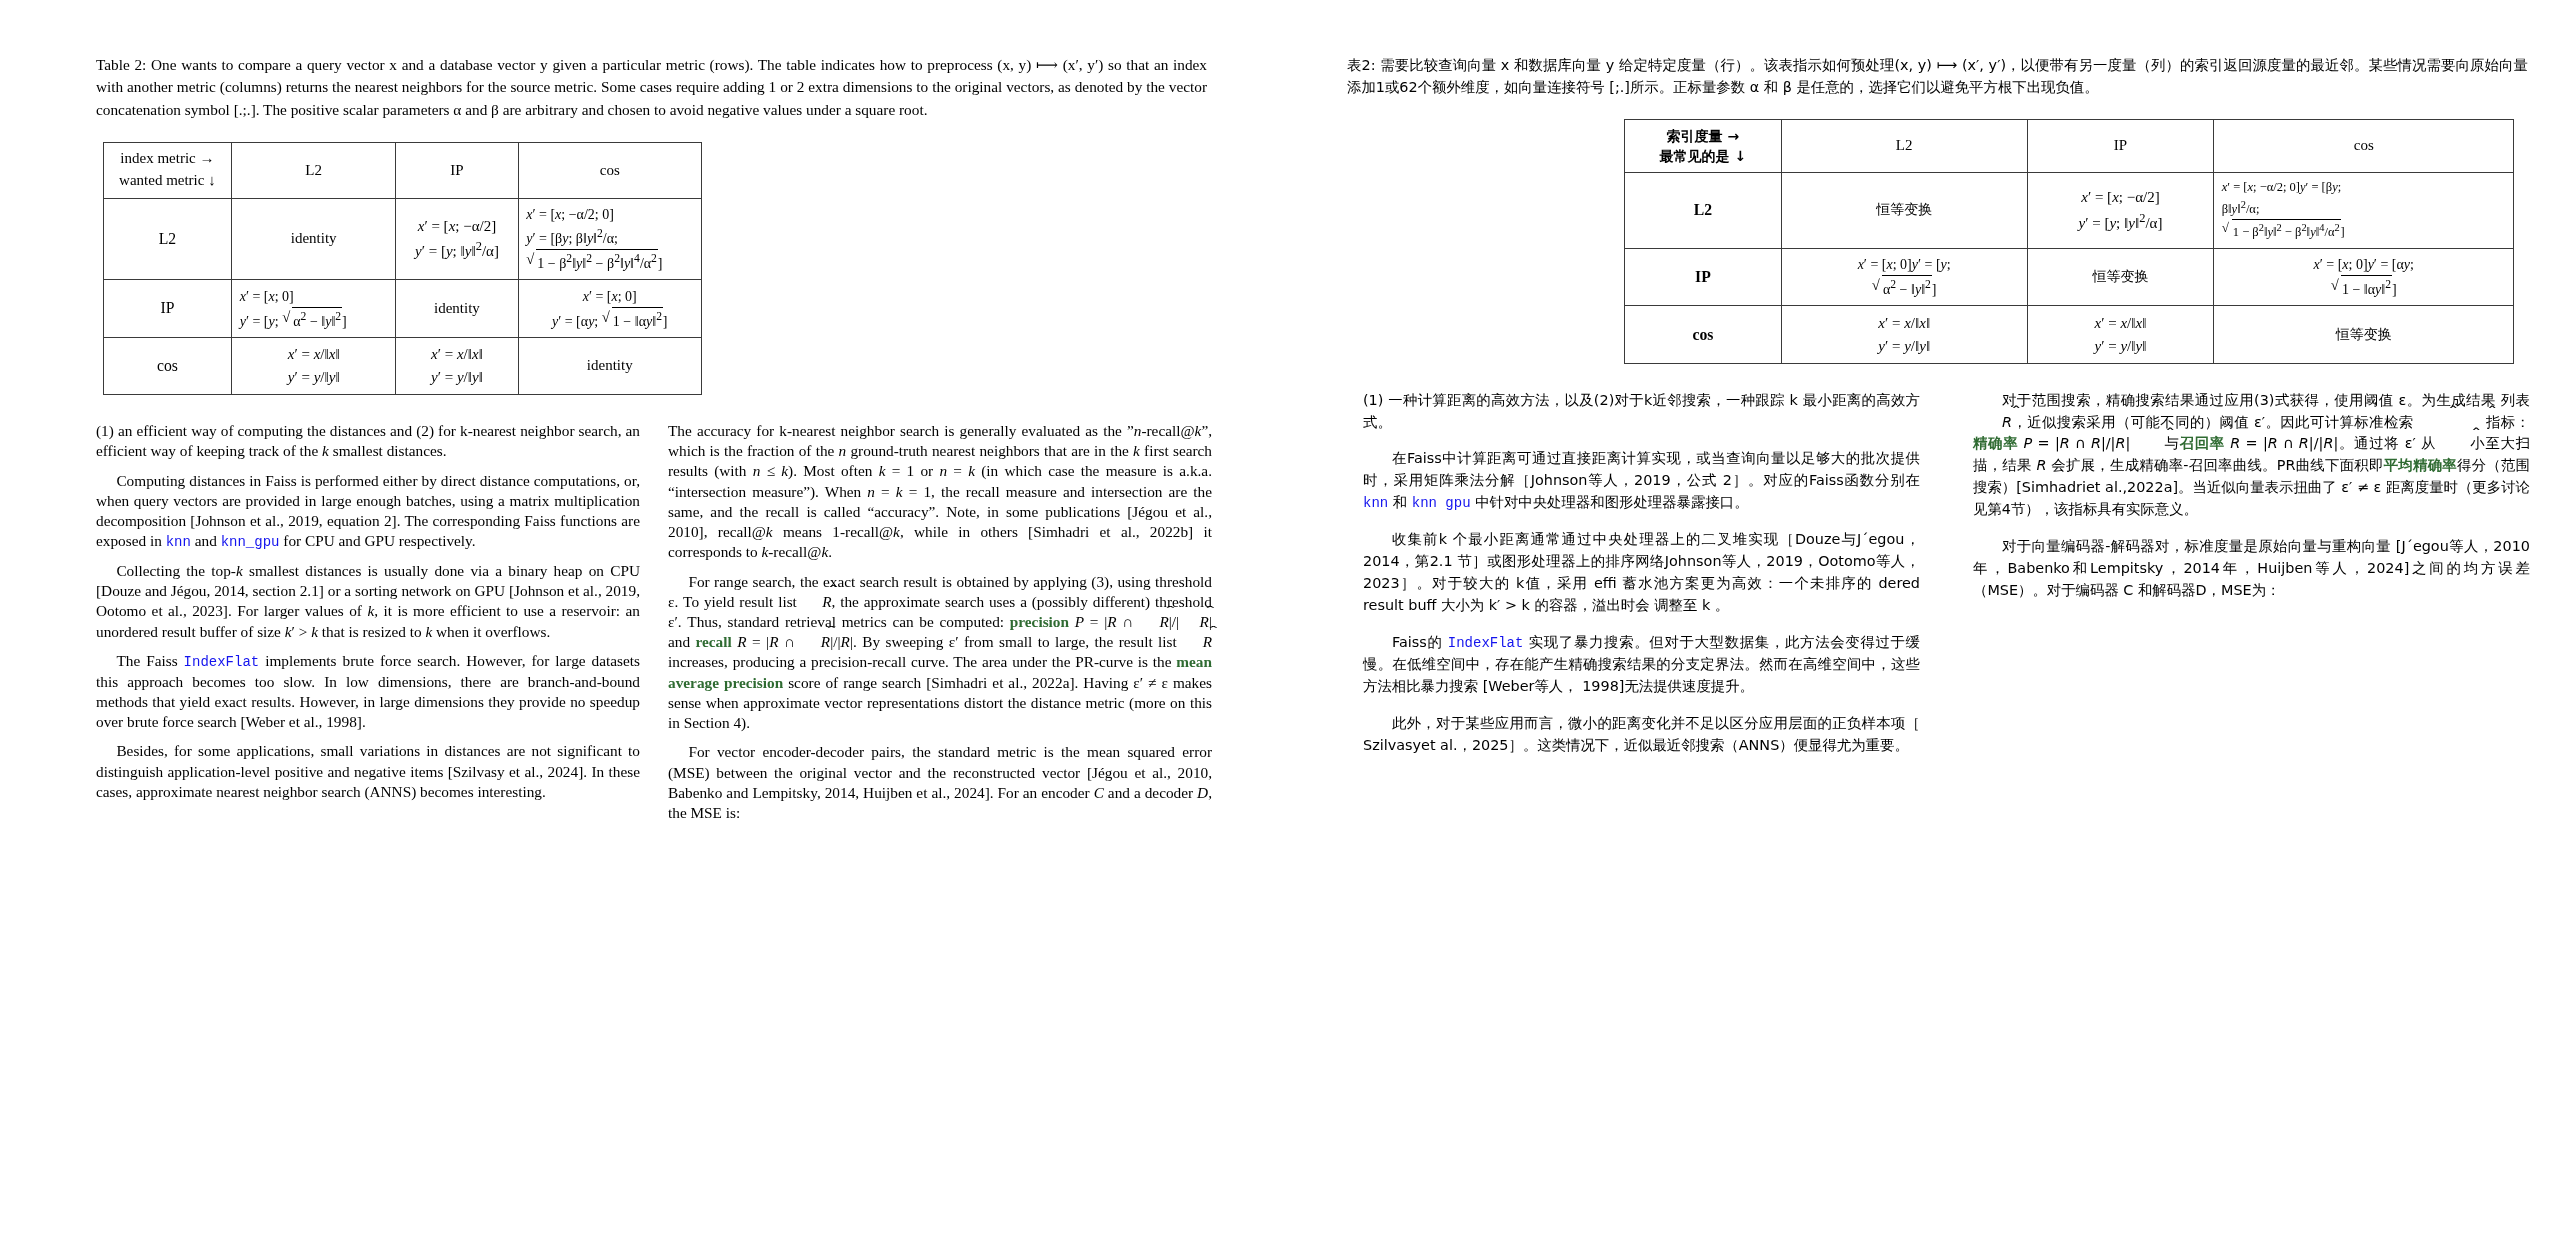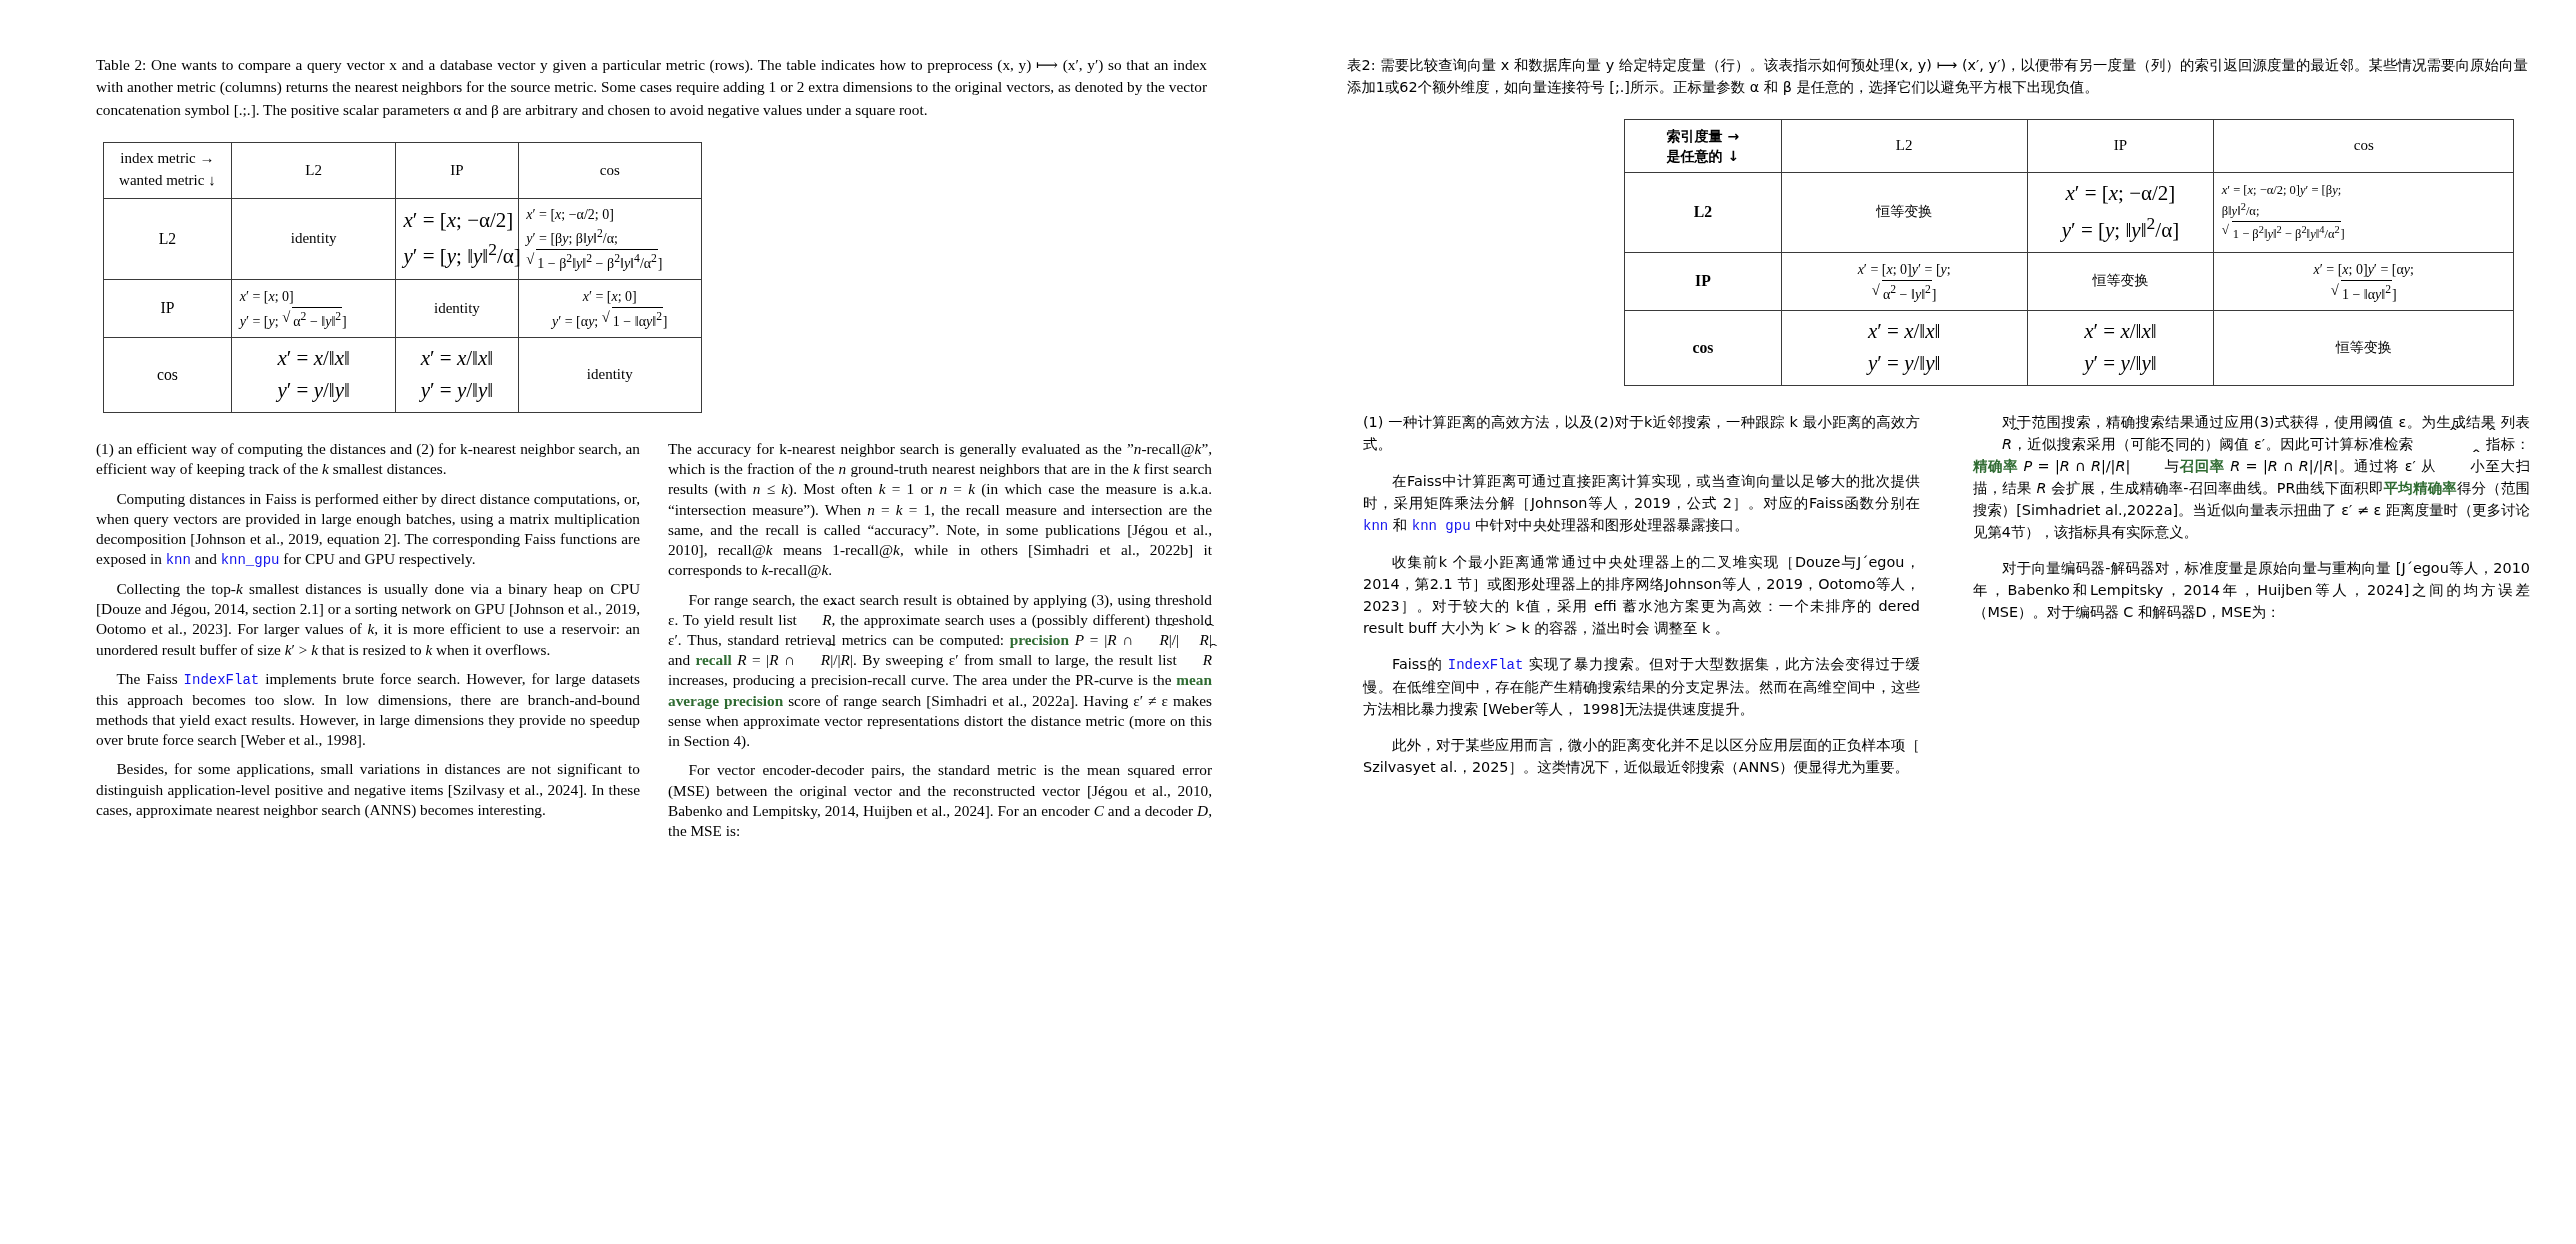--- a/index.html
+++ b/index.html
@@ -65,21 +65,21 @@
 
   .hdr-corner {
     text-align: center;
     line-height: 1.45;
     font-size: 15px;
     padding: 7.4px 5.6px;
   }
   .zh-txt { font-family: "DejaVu Sans", sans-serif; font-size: 14px; }
   .rowlab { font-size: 15.7px; }
 
-  .f { line-height: 1.5; font-size: 21px; white-space: nowrap; }
+  .f { line-height: 1.5; font-size: 15px; white-space: nowrap; }
   .f.small { font-size: 14px; }
   .f.xsmall { font-size: 12.5px; }
   .fl { display: block; text-align: center; }
   .fl.left { text-align: left; }
 
   
   .sqrt { display: inline-block; position: relative; padding-left: 10.2px; }
   .sqrt::before {
     content: "\221A";
     position: absolute; left: 0; top: -0.9px;
@@ -229,21 +229,21 @@
     <div class="caption">
       <span>表2: 需要比较查询向量 x 和数据库向量 y 给定特定度量（行）。该表指示如何预处理(x, y) ⟼ (x′, y′)，以便带有另一度量（列）的索引返回源度量的最近邻。某些情况需要向原始向量添加1或62个额外维度，如向量连接符号 [;.]所示。正标量参数 α 和 β 是任意的，选择它们以避免平方根下出现负值。</span>
     </div>
 
     <div class="tblwrap">
       <table class="metric">
         <thead>
           <tr>
             <th class="c0 hdr-corner zh-txt">
               <span>索引度量 →</span><br>
-              <span>是任意的 ↓</span>
+              <span>最常见的是 ↓</span>
             </th>
             <th class="c1">L2</th>
             <th class="c2">IP</th>
             <th class="c3">cos</th>
           </tr>
         </thead>
         <tbody>
           <tr>
             <td class="c0 rowlab">L2</td>
             <td class="c1 zh-txt">恒等变换</td>

